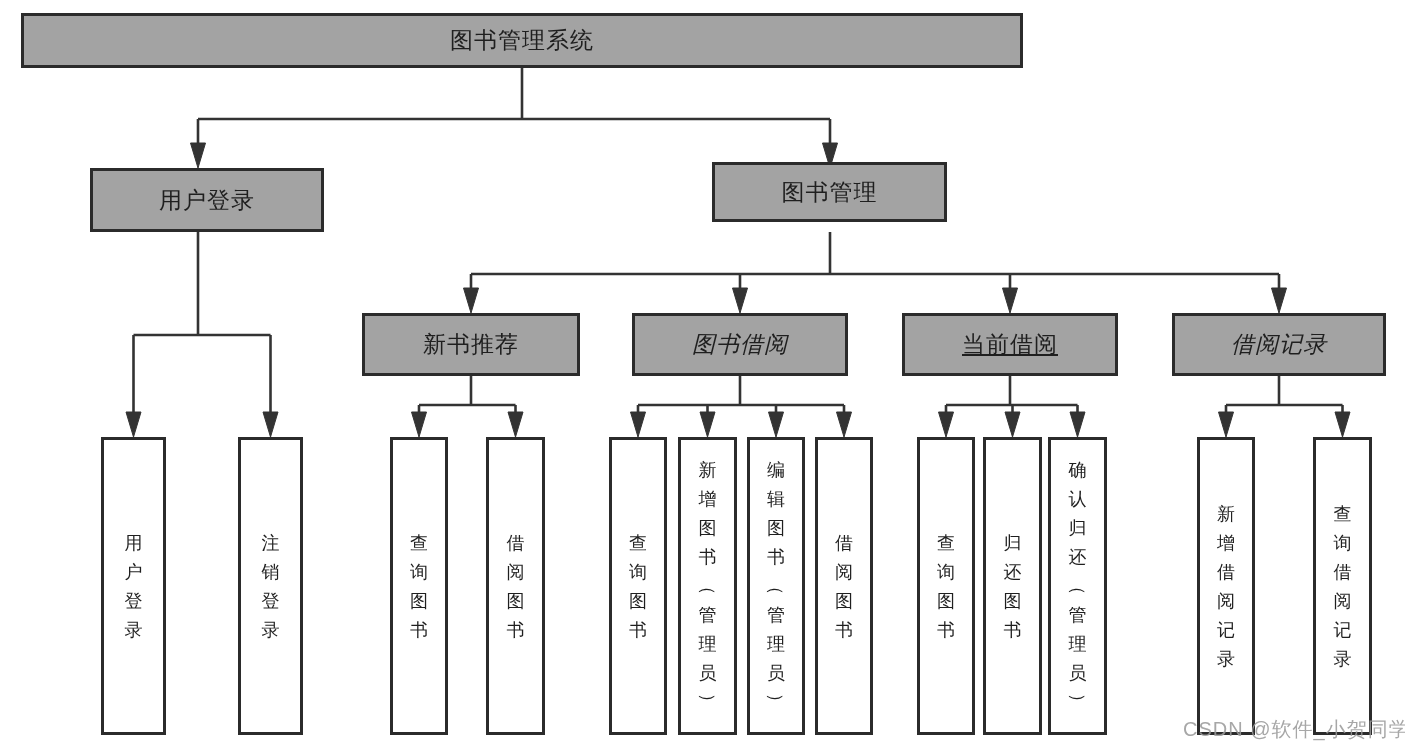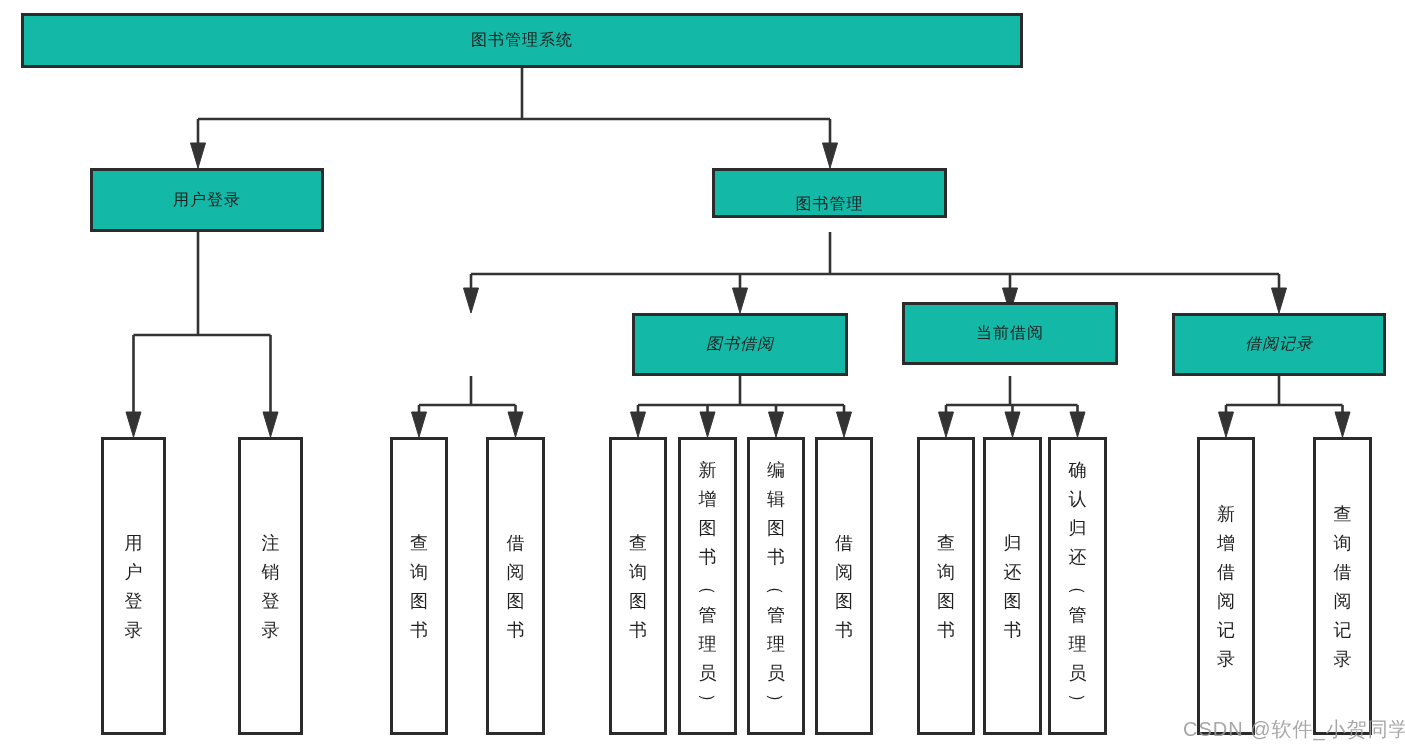--- a/index.html
+++ b/index.html
@@ -17,42 +17,42 @@
     background:var(--bg);
     overflow:hidden;
   }
   #wires{position:absolute;left:0;top:0;width:1405px;height:747px;}
   #wires path{stroke:var(--line);stroke-width:2.6;fill:none;}
   #wires polygon{fill:var(--line);stroke:var(--line);stroke-width:1;}
   .hbox{
     position:absolute;
     box-sizing:border-box;
     border:3px solid var(--border);
-    background:#14b8a6;
+    background:#a3a3a3;
     display:flex;align-items:center;justify-content:center;
-    font-size:16px;color:var(--text);
+    font-size:23px;color:var(--text);
     letter-spacing:1px;
   }
   .vbox{
     position:absolute;
     box-sizing:border-box;
     border:3px solid var(--border);
     background:#fff;
     display:flex;align-items:center;justify-content:center;
     font-size:18px;color:var(--text);
   }
   .vtext{display:flex;flex-direction:column;align-items:center;gap:11px;line-height:1;}
   .vtext .rot{transform:rotate(90deg);}
   
   .n-root{left:21px;top:13px;width:1002px;height:55px;}
   .n-user-login{left:81px;top:168px;width:234px;height:64px;margin-left:9px;}
-  .n-book-mgmt{left:712px;top:168px;width:235px;height:50px;align-items:flex-end;}
+  .n-book-mgmt{left:712px;top:162px;width:235px;height:60px;}
   .n-newbook{left:362px;top:313px;width:218px;height:63px;}
   .n-bookborrow{left:632px;top:313px;width:216px;height:63px;font-style:italic;}
-  .n-curborrow{left:902px;top:302px;width:216px;height:63px;}
+  .n-curborrow{left:902px;top:313px;width:216px;height:63px;text-decoration:underline;}
   .n-records{left:1172px;top:313px;width:214px;height:63px;font-style:italic;}
   .lf{top:437px;height:298px;}
   .lf-ul1{left:101px;width:65px;}
   .lf-ul2{left:238px;width:65px;}
   .lf-nb1{left:390px;width:58px;}
   .lf-nb2{left:486px;width:59px;}
   .lf-bb1{left:609px;width:58px;}
   .lf-bb2{left:678px;width:59px;}
   .lf-bb3{left:747px;width:58px;}
   .lf-bb4{left:815px;width:58px;}
@@ -153,20 +153,23 @@
     <span>图书管理系统</span>
   </div>
 
   <div class="hbox n-user-login">
     <span>用户登录</span>
   </div>
   <div class="hbox n-book-mgmt">
     <span>图书管理</span>
   </div>
 
+  <div class="hbox n-newbook">
+    <span>新书推荐</span>
+  </div>
   <div class="hbox n-bookborrow">
     <span>图书借阅</span>
   </div>
   <div class="hbox n-curborrow">
     <span>当前借阅</span>
   </div>
   <div class="hbox n-records">
     <span>借阅记录</span>
   </div>
 

